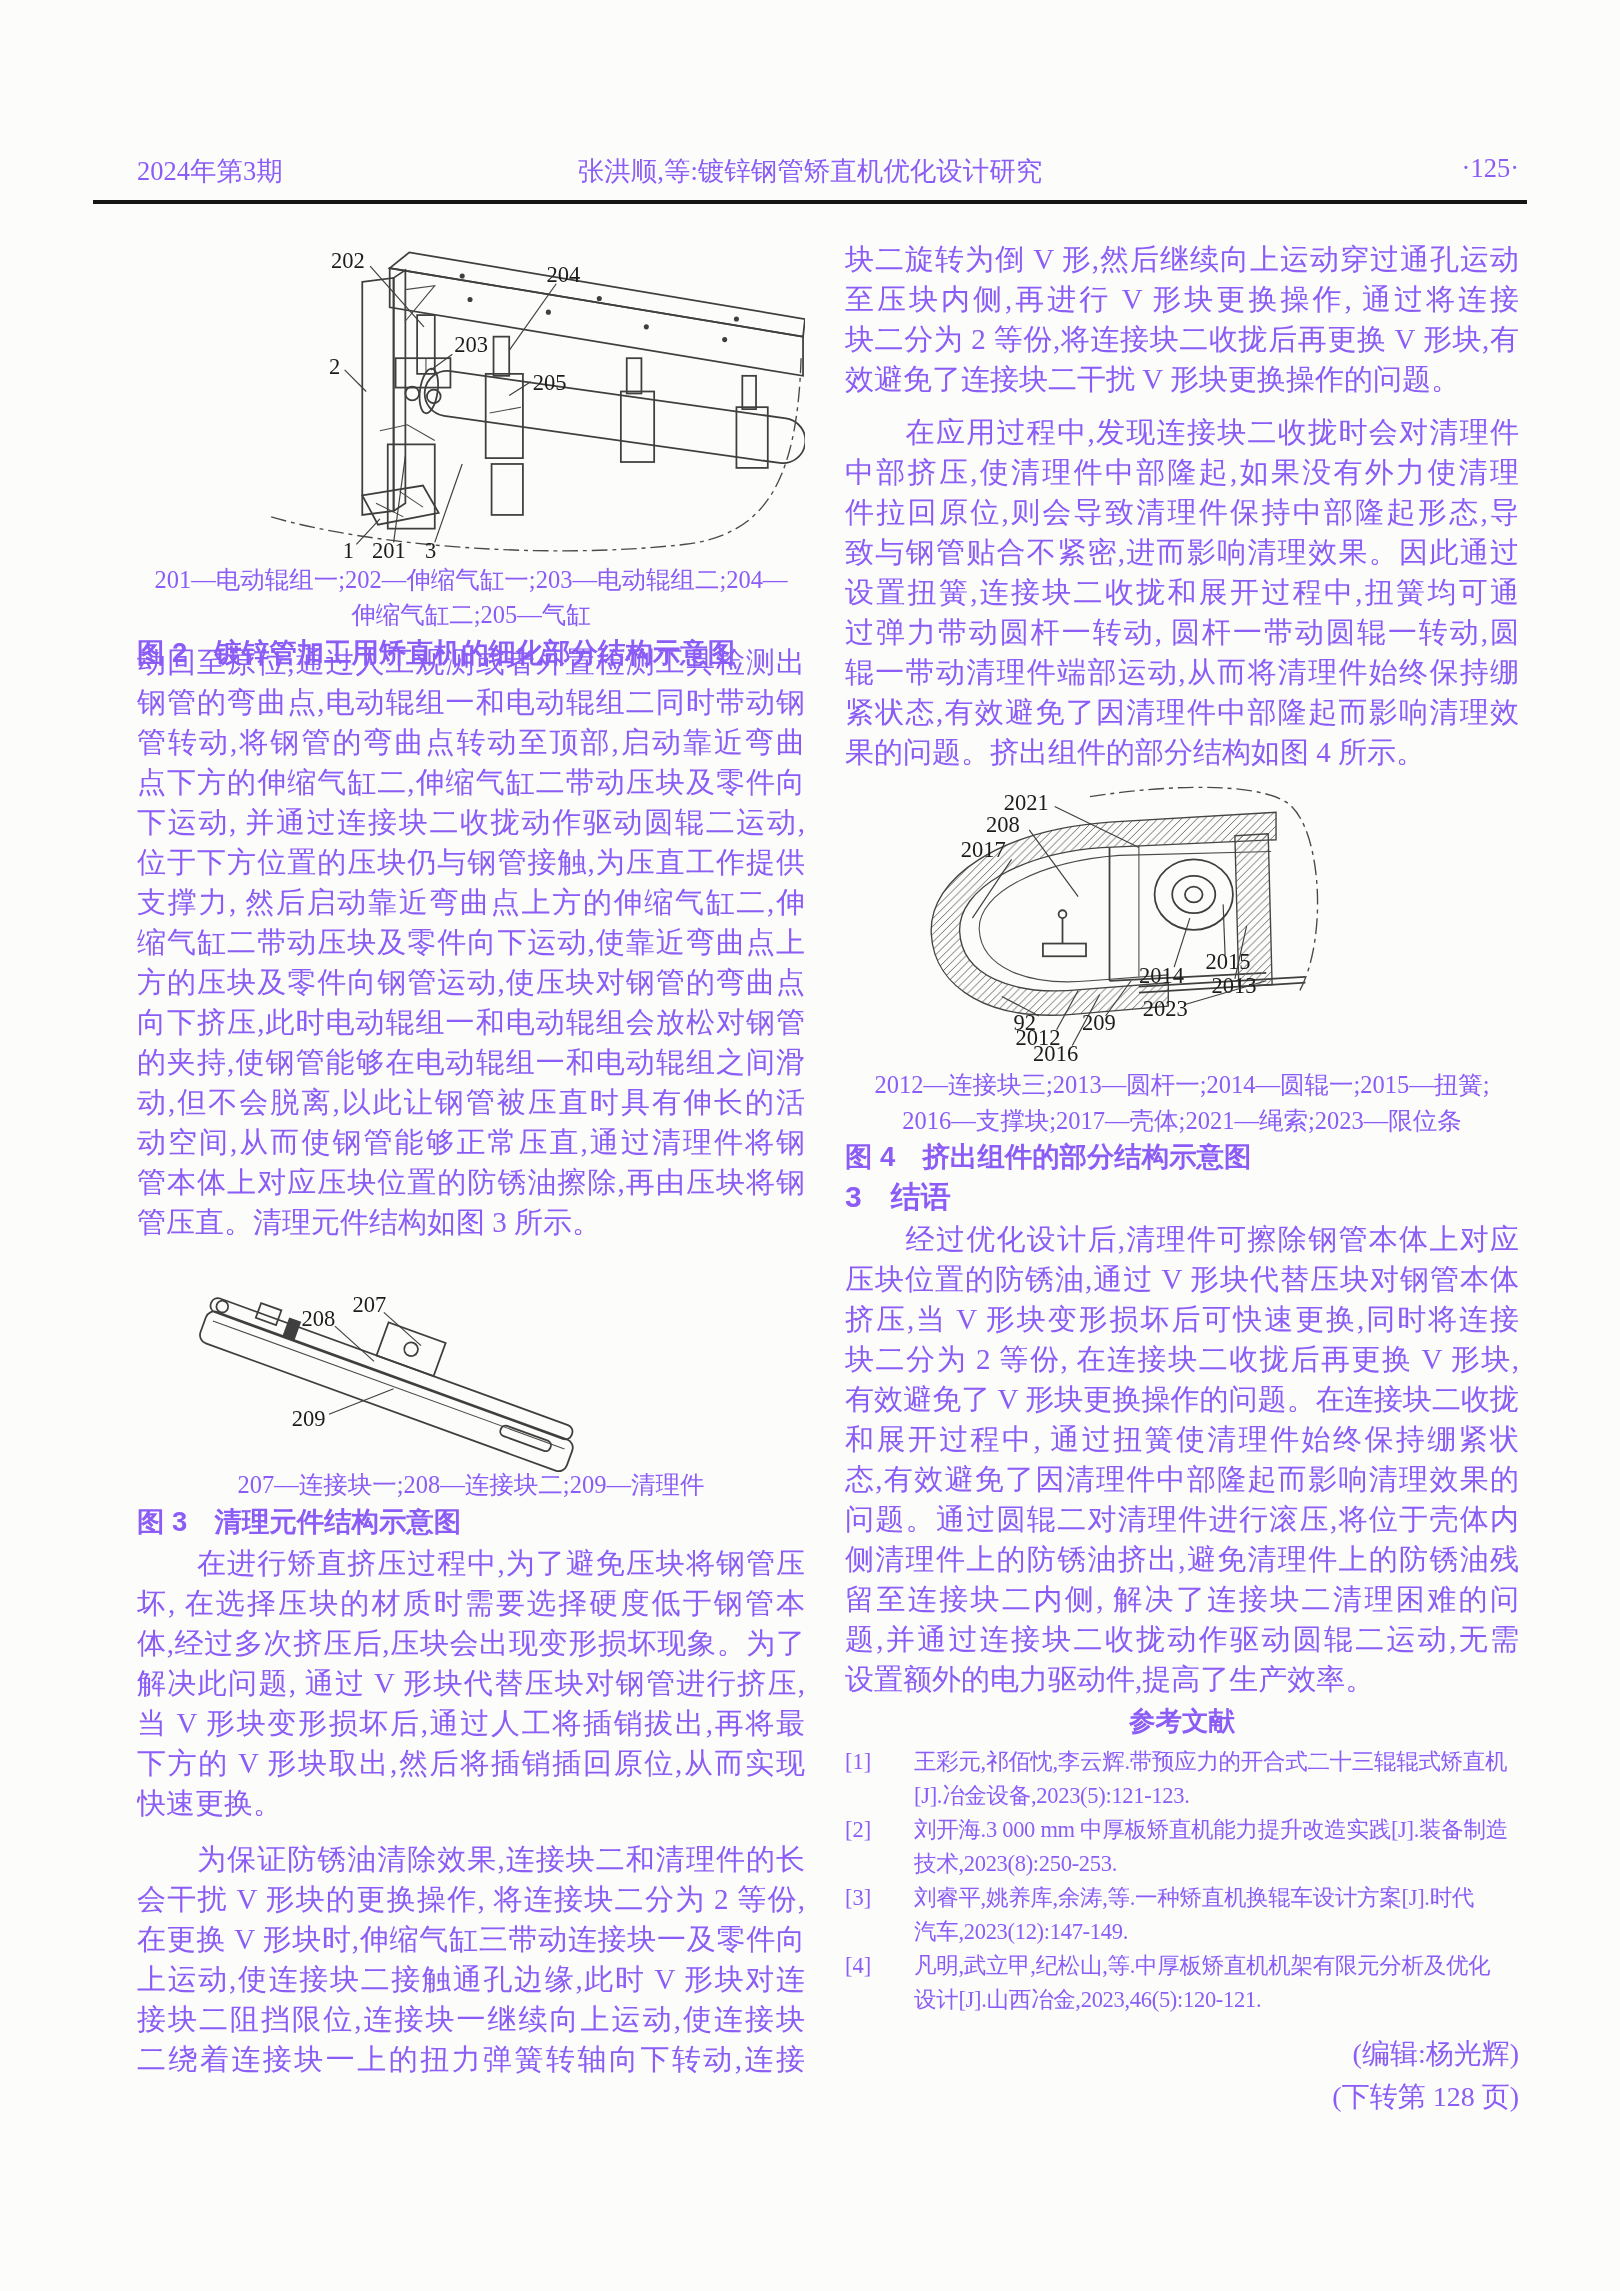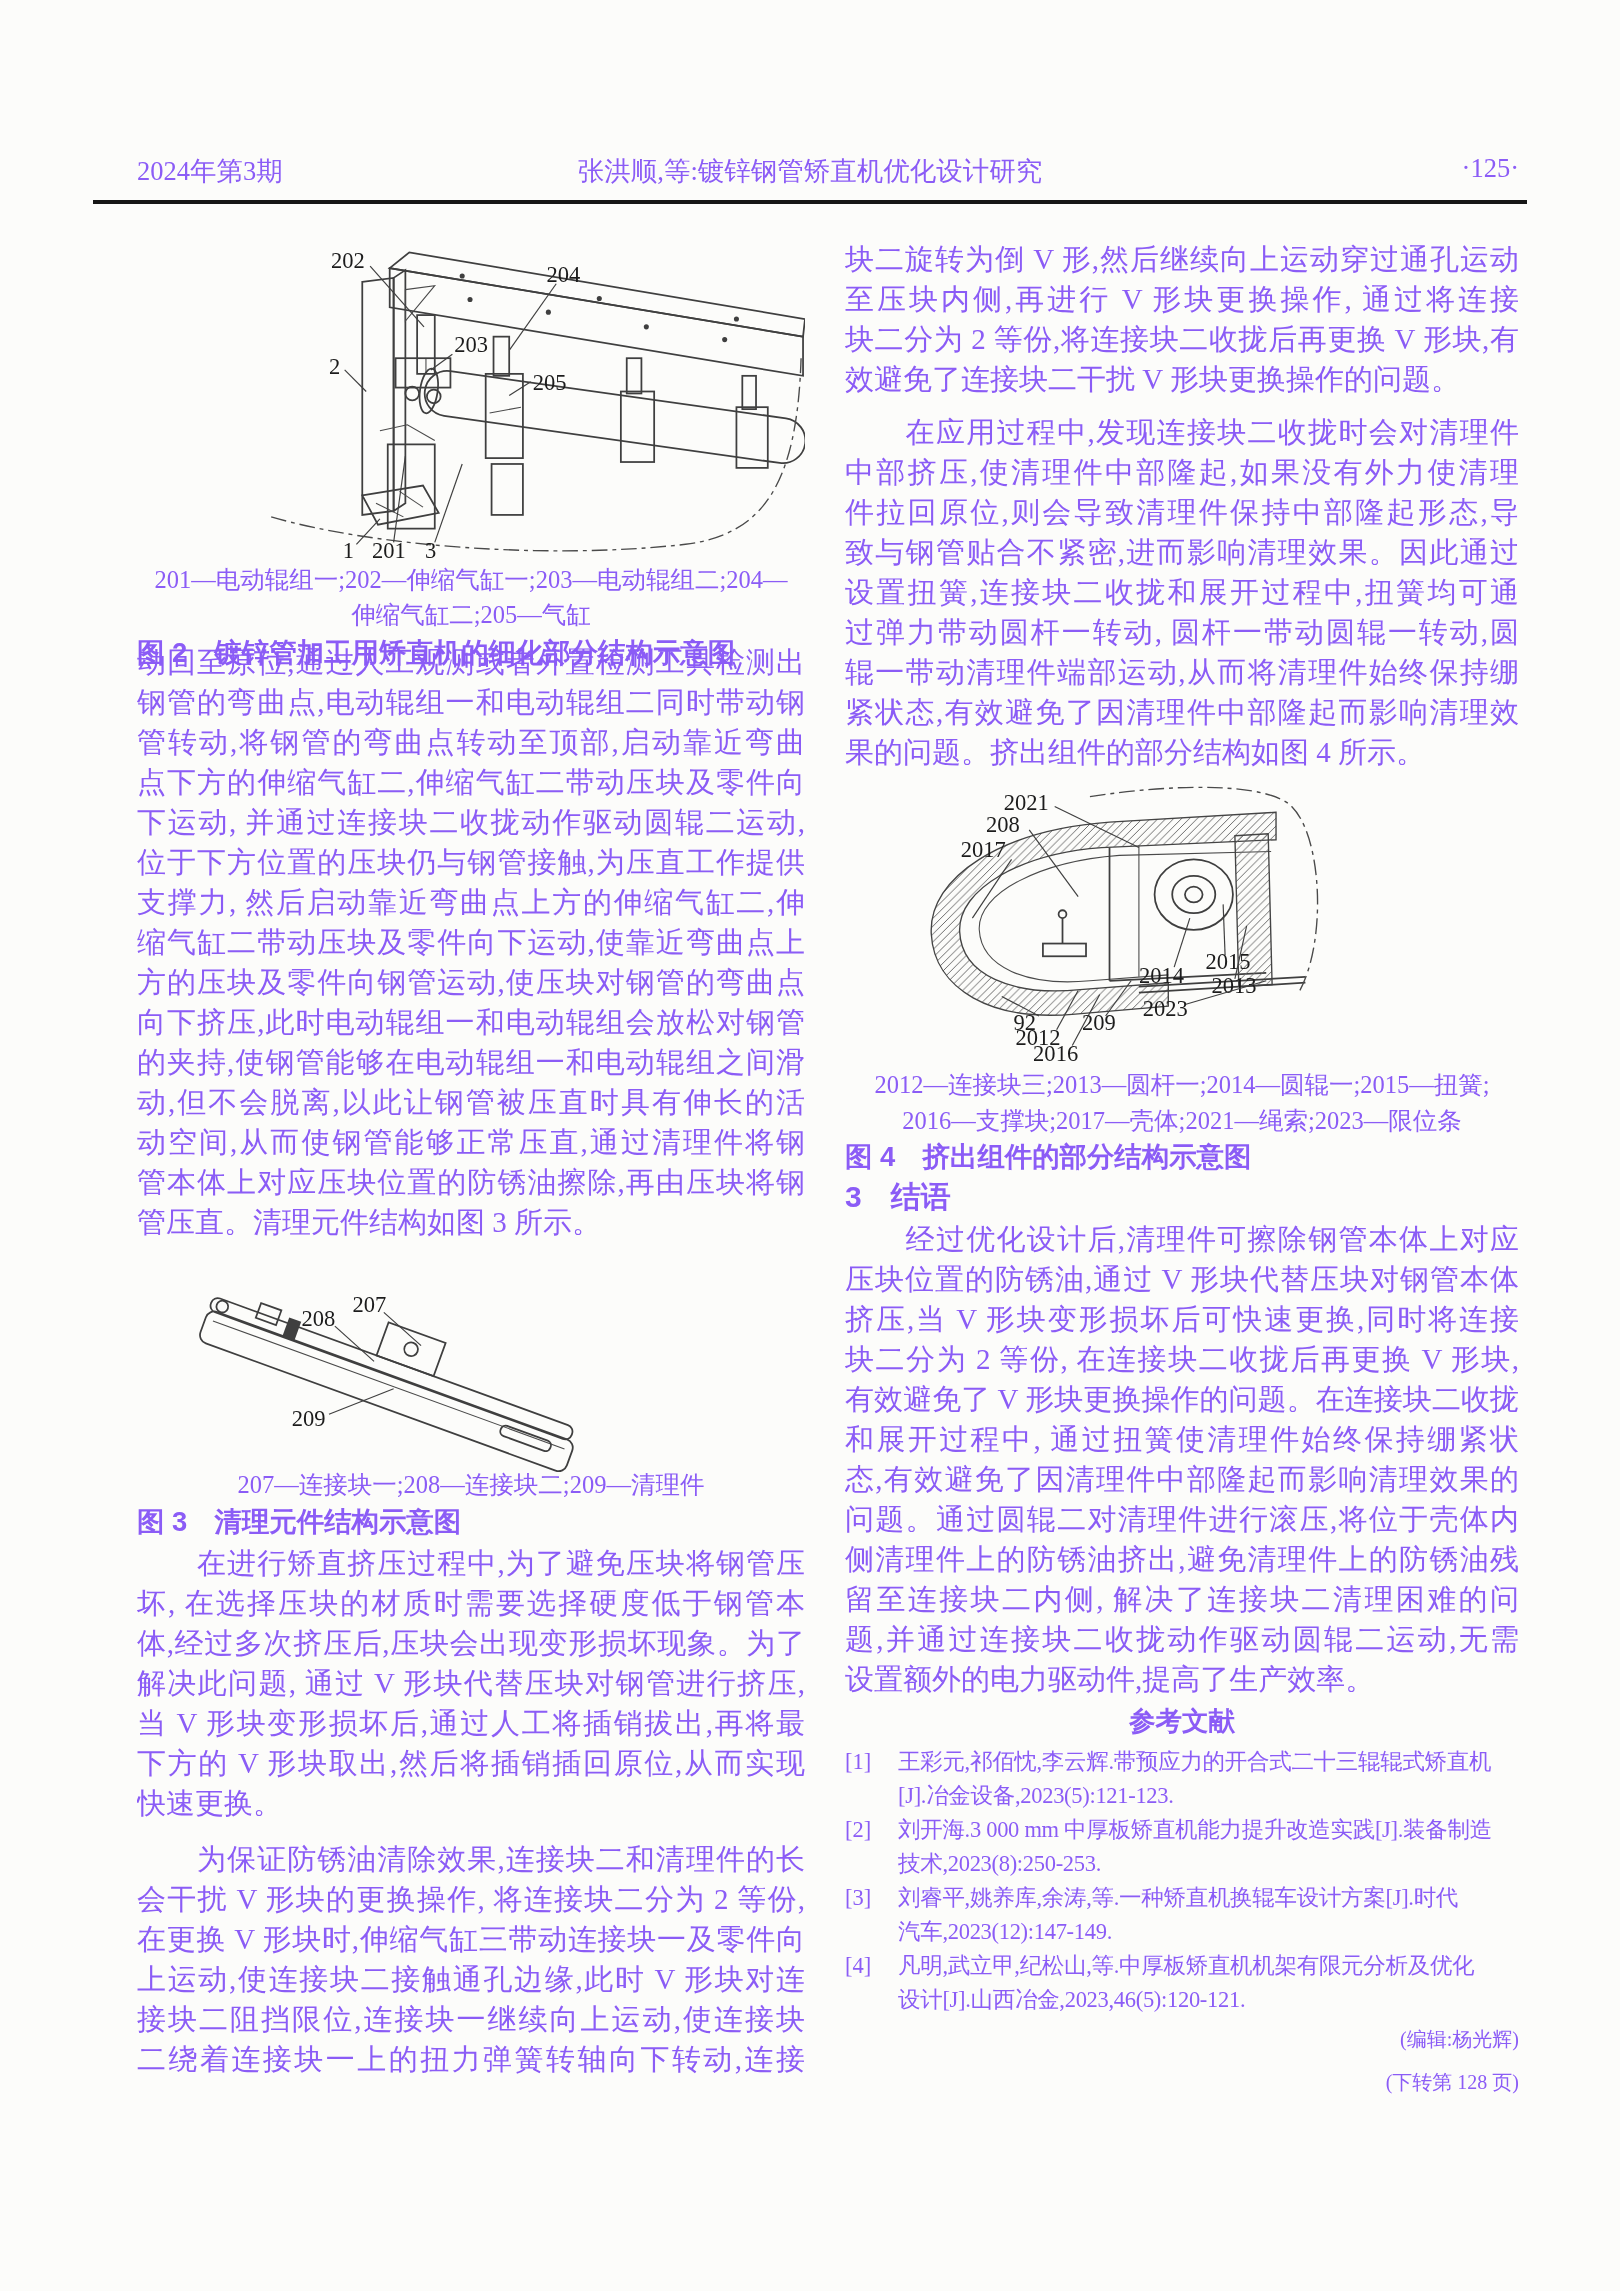--- a/index.html
+++ b/index.html
@@ -23,22 +23,22 @@
   .sec3{position:absolute;height:37px;line-height:37px;font-size:30px;
         font-family:"Liberation Sans","DejaVu Sans",sans-serif;font-weight:700;}
   .sec3 .num{margin-right:29px;}
   .refhead{position:absolute;height:33px;line-height:33px;font-size:26.5px;text-align:center;
            font-family:"Liberation Sans","DejaVu Sans",sans-serif;font-weight:700;}
   
   .refs{position:absolute;}
   .ref{display:flex;align-items:flex-start;}
   .ref-no{width:53px;flex:none;font-size:22.5px;line-height:34px;}
   .ref-body{flex:1;min-width:0;}
-  .rline{height:34px;line-height:34px;font-size:22.5px;white-space:nowrap;letter-spacing:-0.3px;}
-  .editor,.cont{position:absolute;right:101px;font-size:20px;height:37px;line-height:37px;text-align:right;}
+  .rline{height:34px;line-height:34px;font-size:22.5px;white-space:nowrap;letter-spacing:-0.3px;margin-left:16px;}
+  .editor,.cont{position:absolute;right:101px;font-size:28px;height:37px;line-height:37px;text-align:right;margin-top:14px;}
   
   svg.fig{position:absolute;}
   svg.fig .ln{stroke:#3f3f3f;fill:none;stroke-width:1.8px;}
   svg.fig .thin{stroke:#4a4a4a;fill:none;stroke-width:1.1px;}
   svg.fig .lead{stroke:#3f3f3f;fill:none;stroke-width:1.2px;}
   svg.fig .dot{fill:#3f3f3f;stroke:none;}
   svg.fig .dash{stroke:#4a4a4a;fill:none;stroke-width:1.4px;stroke-dasharray:16 5 4 5;}
   svg.fig text{font-family:"Liberation Serif","DejaVu Serif",serif;font-size:23px;fill:#1c1c1c;}
 </style>
 </head>

